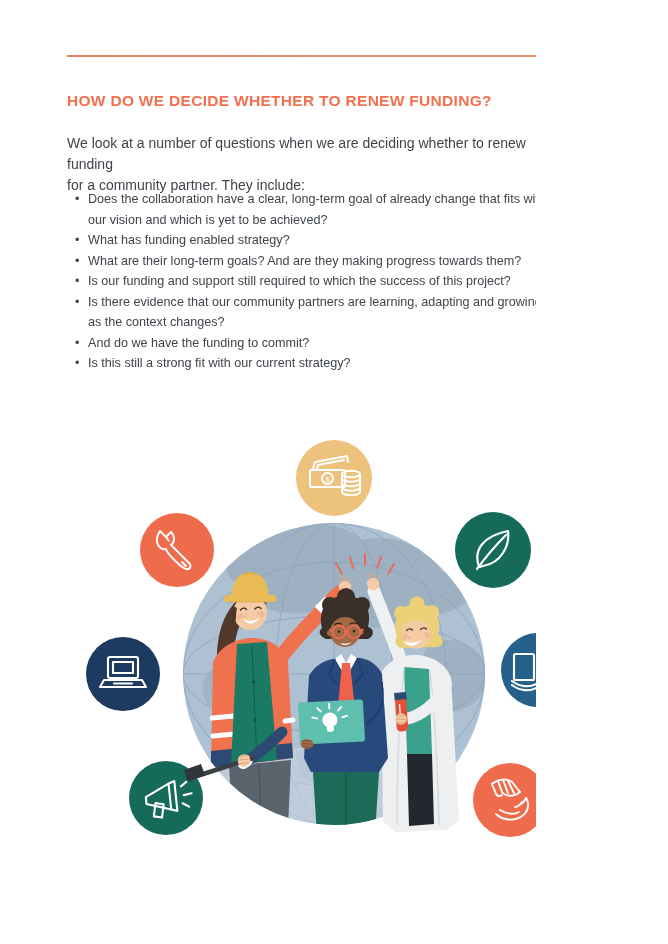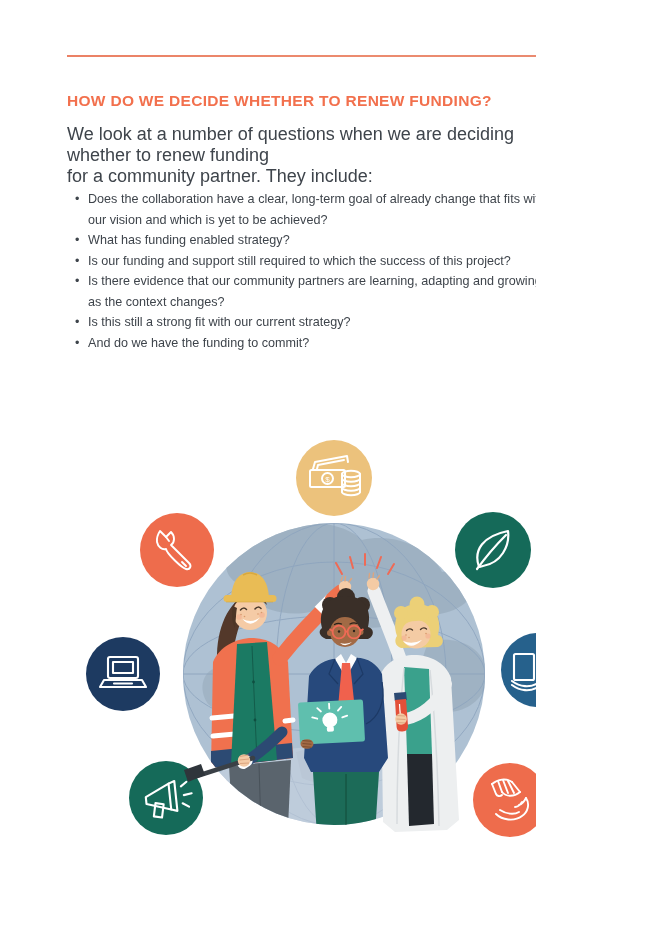--- a/index.html
+++ b/index.html
@@ -9,22 +9,22 @@
   }
   .top-rule {
     position:absolute; left:67px; top:55px; width:533px; height:2px;
     background:linear-gradient(to right,#eb8165,#ec8b6f 55%,#e98a70);
   }
   .heading {
     position:absolute; left:67px; top:92px; margin:0;
     font-size:15.5px; font-weight:bold; color:#f2704d; letter-spacing:0.3px;
   }
   .intro {
-    position:absolute; left:67px; top:124px; margin:0; max-width:508px;
-    font-size:18px; line-height:21px; color:#3e444b; white-space:pre-line;
+    position:absolute; left:67px; top:133px; margin:0; max-width:508px;
+    font-size:14px; line-height:21px; color:#3e444b; white-space:pre-line;
   }
   .bullets {
     position:absolute; left:67px; top:189px; margin:0; padding:0 0 0 21px;
     width:530px; list-style:none;
     font-size:12.6px; line-height:20.5px; color:#3e444b;
   }
   .bullets li { position:relative; white-space:pre-line; }
   .bullets li::before {
     content:"\2022"; position:absolute; left:-13px; top:0;
     font-size:12.6px; color:#3e444b;
@@ -41,25 +41,26 @@
 
   <h1 class="heading">HOW DO WE DECIDE WHETHER TO RENEW FUNDING?</h1>
 
   <p class="intro">We look at a number of questions when we are deciding whether to renew funding
 for a community partner. They include:</p>
 
   <ul class="bullets">
       <li>Does the collaboration have a clear, long-term goal of already change that fits with
 our vision and which is yet to be achieved?</li>
       <li>What has funding enabled strategy?</li>
+      <li>What are their long-term goals? And are they making progress towards them?</li>
       <li>Is our funding and support still required to which the success of this project?</li>
       <li>Is there evidence that our community partners are learning, adapting and growing
 as the context changes?</li>
+      <li>And do we have the funding to commit?</li>
       <li>Is this still a strong fit with our current strategy?</li>
-      <li>And do we have the funding to commit?</li>
     </ul>
 
   <div class="illustration">
     <svg width="668" height="470" viewBox="0 0 668 470" xmlns="http://www.w3.org/2000/svg">
       <defs>
         <clipPath id="globeClip">
             <circle cx="334" cy="254" r="151"></circle>
           </clipPath>
         <clipPath id="peopleClip">
             <circle cx="334" cy="254" r="151"></circle>

